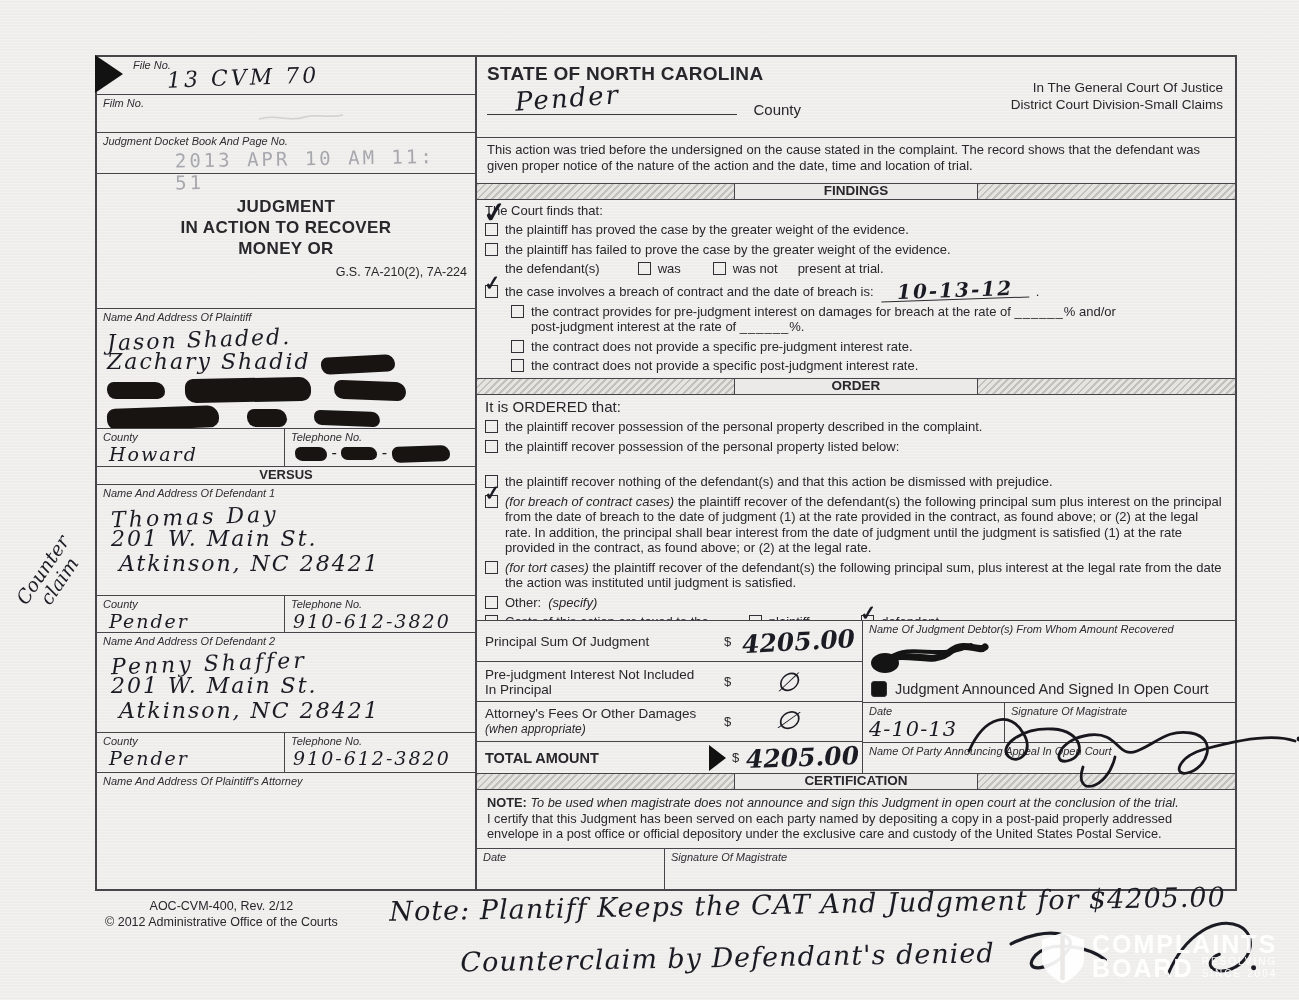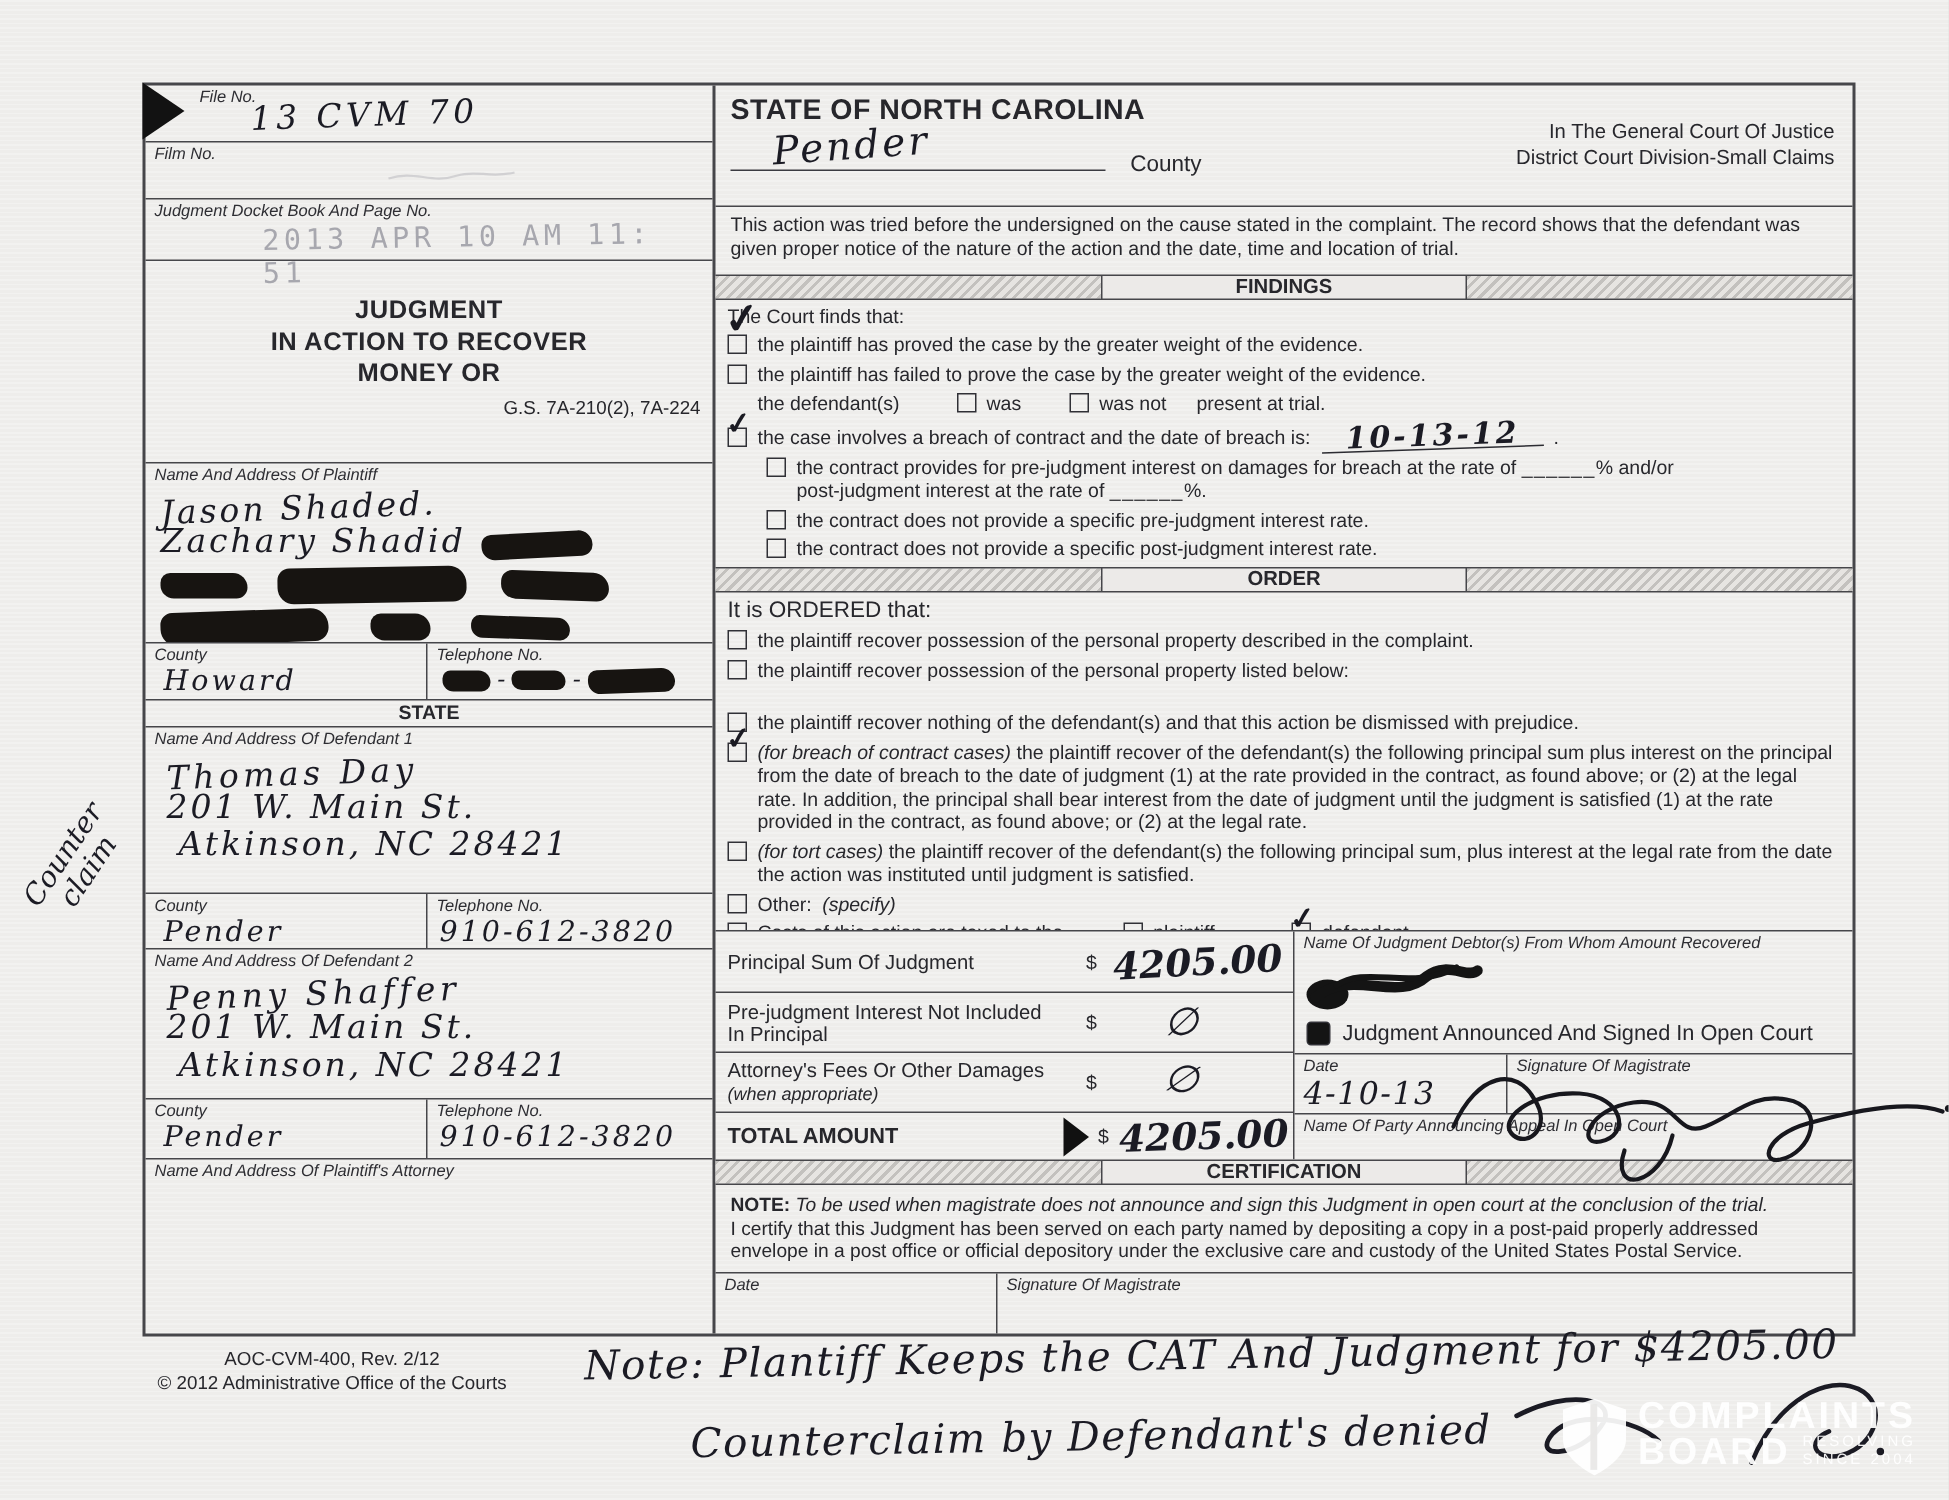--- a/index.html
+++ b/index.html
@@ -105,21 +105,21 @@
             <span class="blob" style="width:32px; height:14px;"></span>
             <span class="hw">-</span>
             <span class="blob" style="width:36px; height:13px;"></span>
             <span class="hw">-</span>
             <span class="blob" style="width:58px; height:16px; transform:rotate(-2deg);"></span>
           </div>
         </div>
       </div>
 
       <div class="row" style="height:18px; text-align:center; font-weight:bold; font-size:13px; line-height:16px;">
-        <span>STATE</span>
+        <span>VERSUS</span>
       </div>
 
       <div class="row" style="height:111px;">
         <span class="lbl">Name And Address Of Defendant 1</span>
         <div style="padding:2px 4px 0 14px;">
           <div class="hw hw-lg" style="letter-spacing:3px; transform:rotate(-2deg);">Thomas Day</div>
           <div class="hw hw-lg" style="letter-spacing:2px;">201 W. Main St.</div>
           <div class="hw hw-lg" style="letter-spacing:2px; margin-left:8px;">Atkinson, NC 28421</div>
         </div>
       </div>

